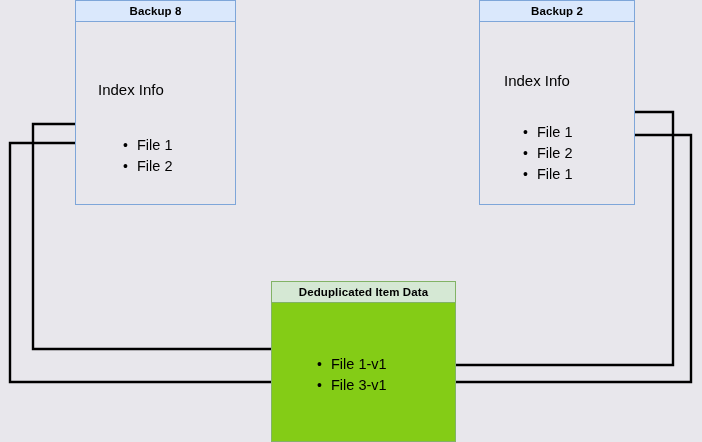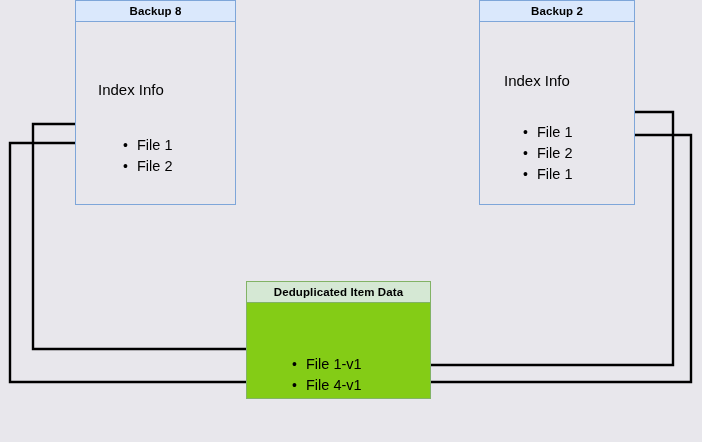--- a/index.html
+++ b/index.html
@@ -137,23 +137,23 @@
     <div class="body">
       <div class="index-label" id="b2-index">Index Info</div>
       <ul class="filelist" id="b2-files">
         <li>File 1</li>
         <li>File 2</li>
         <li>File 1</li>
       </ul>
     </div>
   </div>
 
-  <div class="node green" id="dedup" style="left:246px; top:281px; width:185px; height:118px;">
+  <div class="node green" id="dedup" style="left:271px; top:281px; width:185px; height:161px;">
     <div class="title">Deduplicated Item Data</div>
     <div class="body">
       <ul class="filelist" id="dd-files">
         <li>File 1-v1</li>
-        <li>File 4-v1</li>
+        <li>File 3-v1</li>
       </ul>
     </div>
   </div>
 
 </div>
 
 </body></html>

